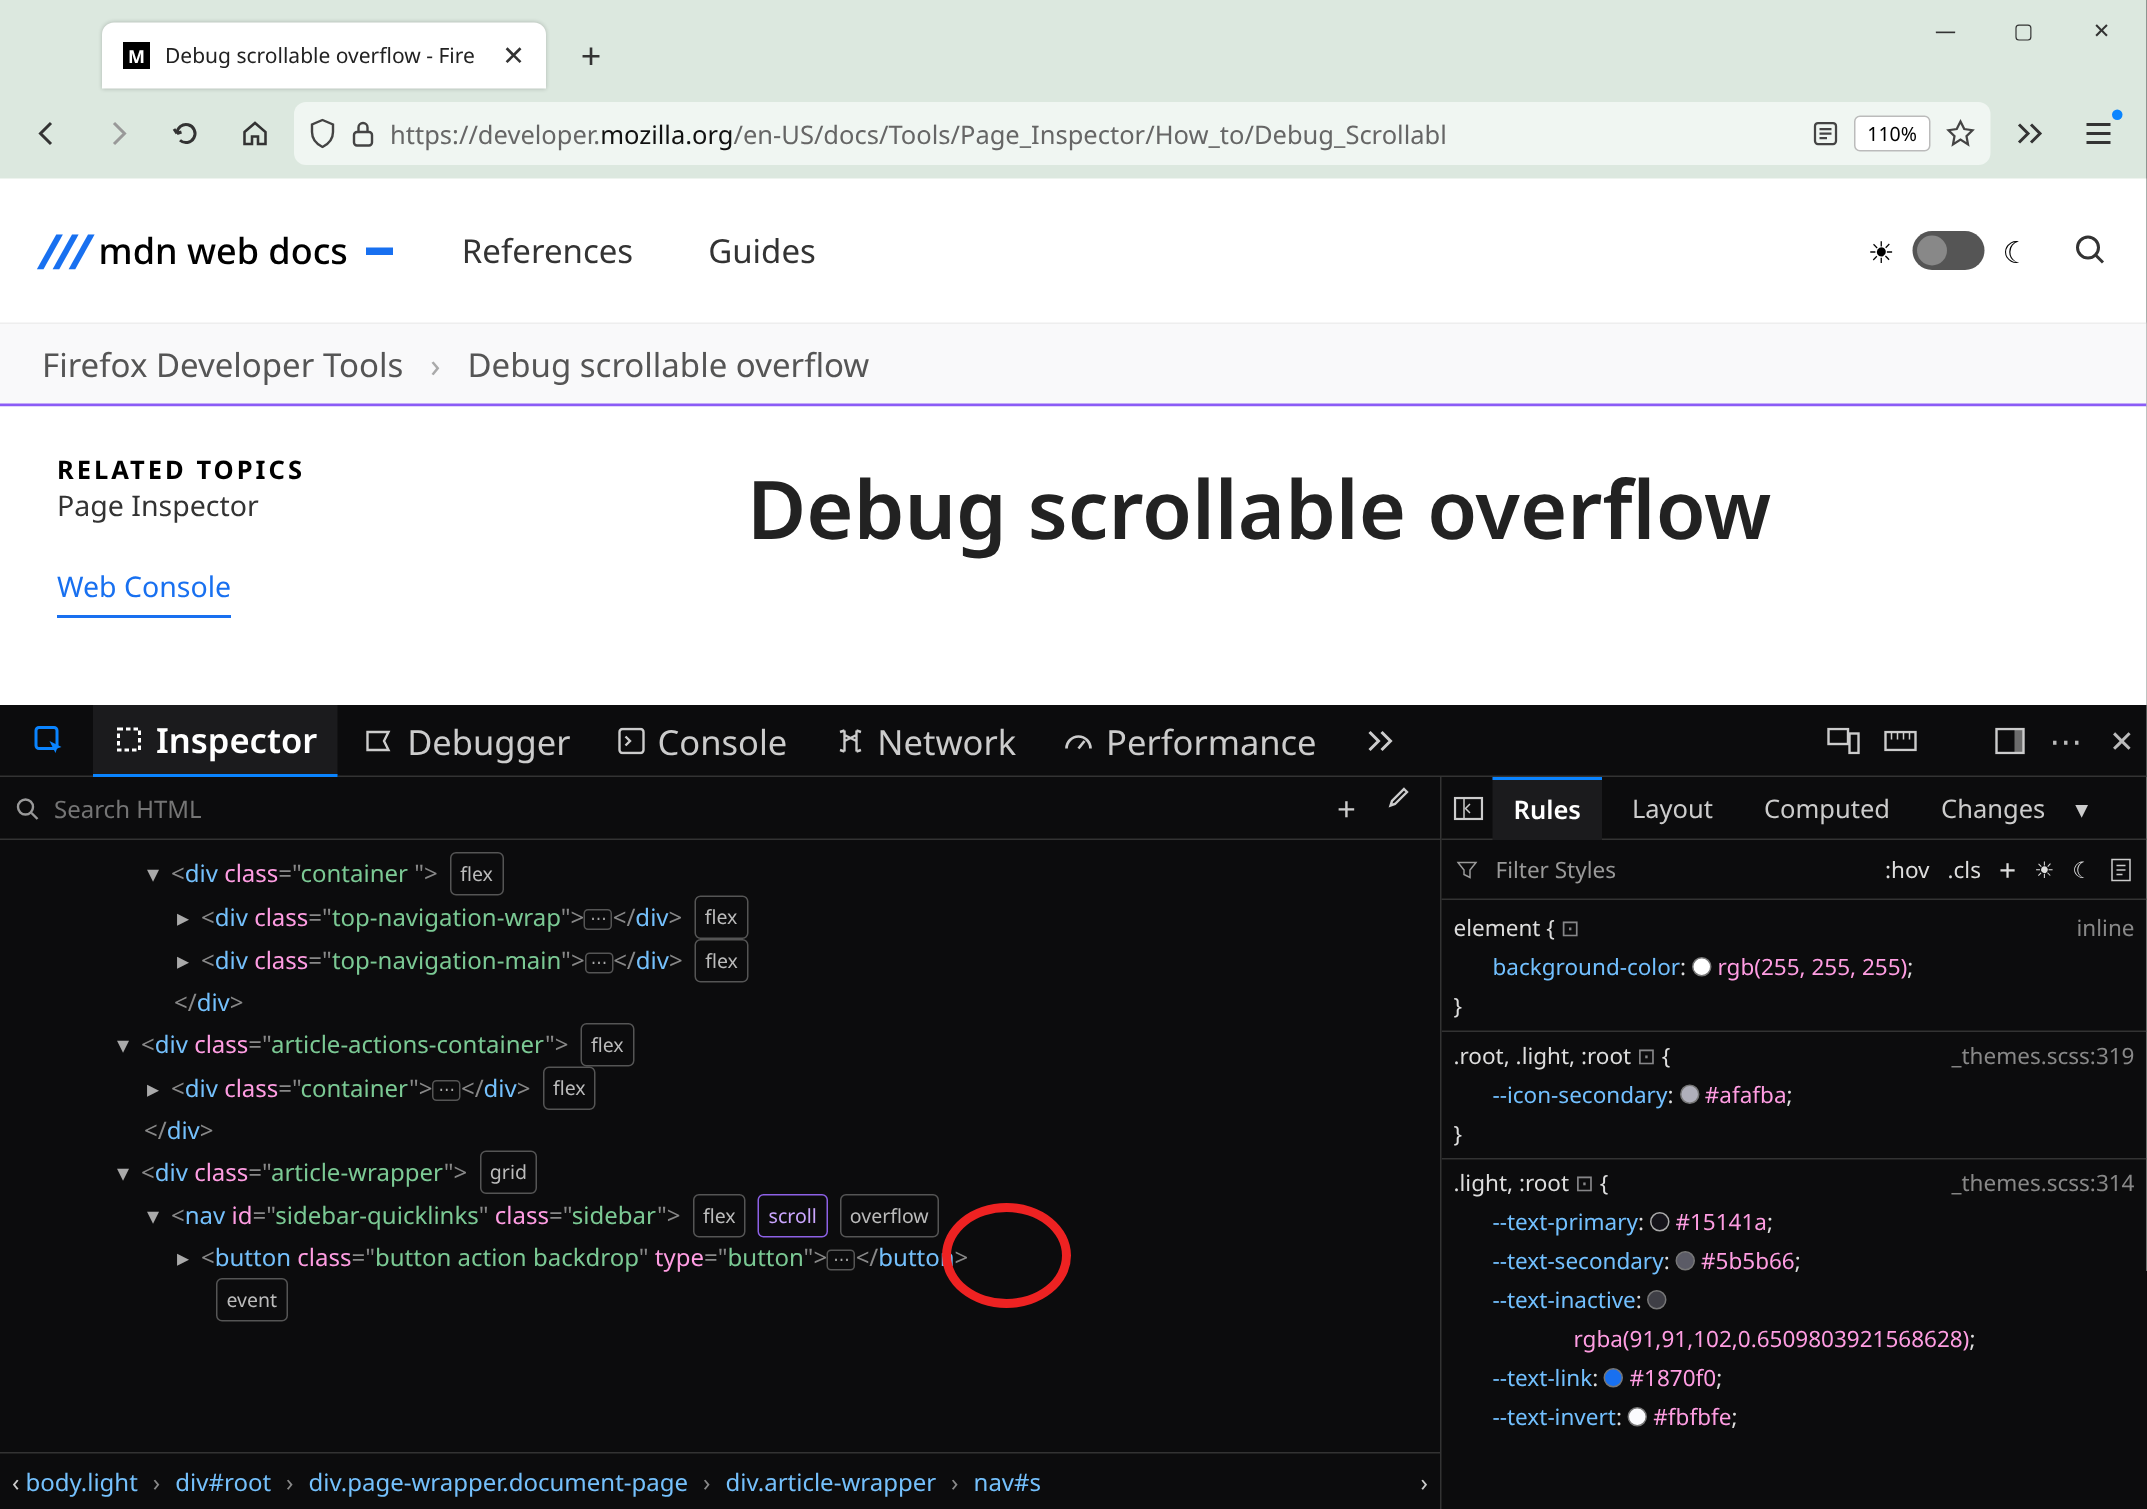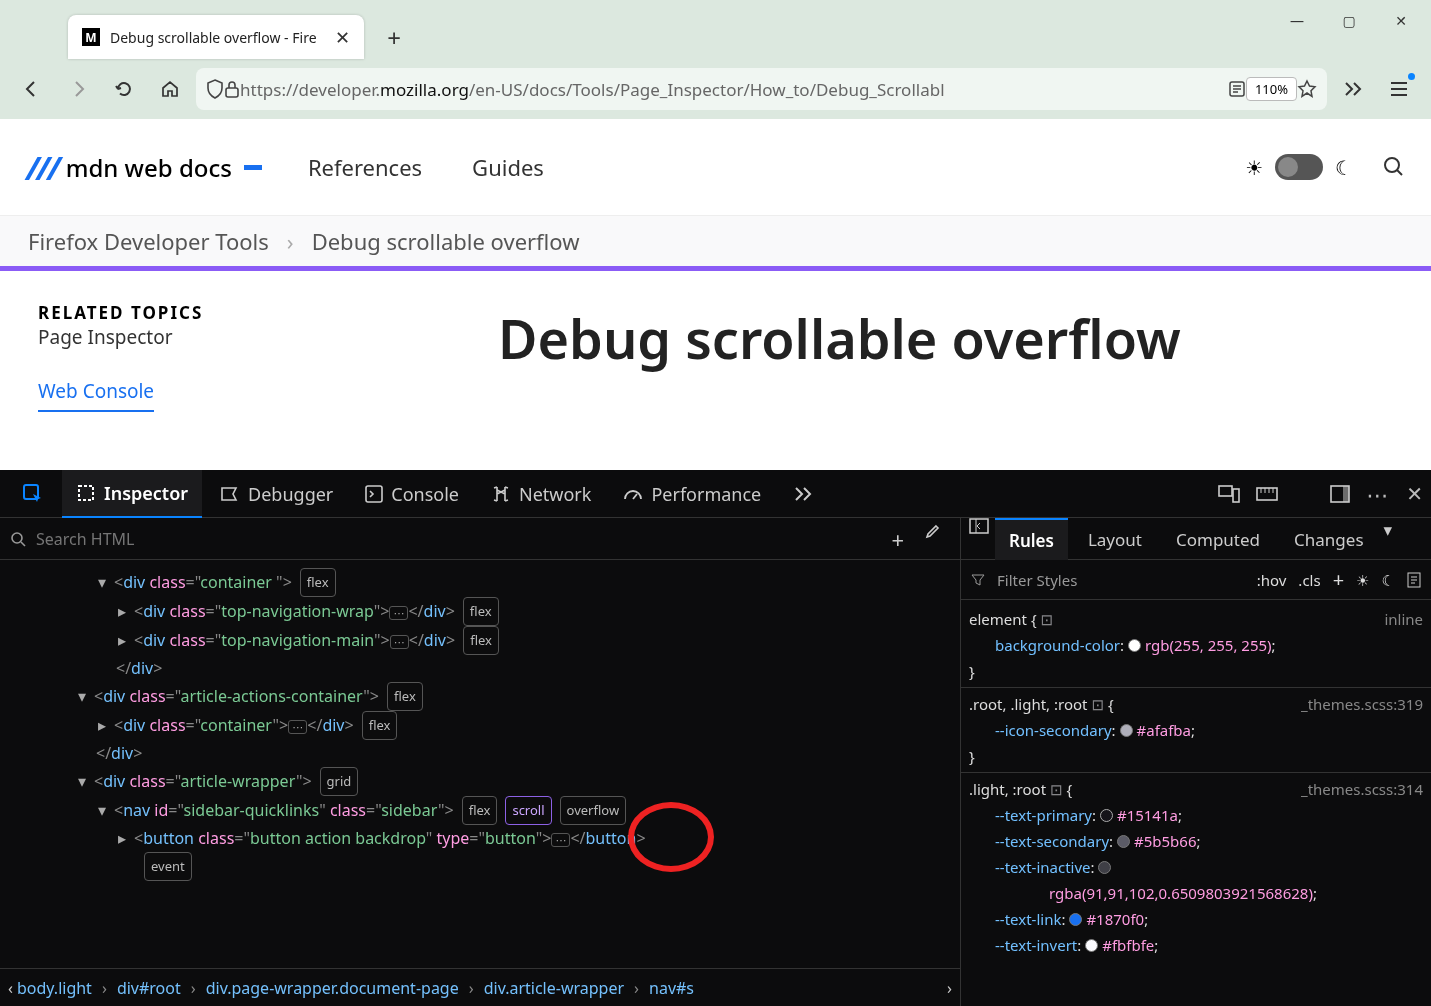--- a/index.html
+++ b/index.html
@@ -9,45 +9,45 @@
 .tab{background:#fff;border-radius:8px 8px 0 0;height:44px;width:296px;margin-left:52px;display:flex;align-items:center;padding:0 14px;gap:10px;box-shadow:0 0 3px rgba(0,0,0,.2);}
 .tab-favicon{width:18px;height:18px;background:#000;display:flex;align-items:center;justify-content:center;color:#fff;font-size:12px;font-weight:700;}
 .tab-title{font-size:14px;color:#222;flex:1;white-space:nowrap;overflow:hidden;text-overflow:ellipsis;}
 .tab-close{font-size:18px;color:#333;cursor:pointer;}
 .newtab{width:36px;height:36px;display:flex;align-items:center;justify-content:center;font-size:24px;color:#333;margin-left:12px;margin-bottom:4px;cursor:pointer;}
 .winbtns{position:absolute;right:4px;top:0;display:flex;}
 .winbtn{width:52px;height:40px;display:flex;align-items:center;justify-content:center;color:#333;font-size:14px;}
 .navbar{height:60px;display:flex;align-items:center;padding:0 12px;gap:6px;}
 .navbtn{width:40px;height:40px;display:flex;align-items:center;justify-content:center;font-size:20px;color:#333;border-radius:6px;cursor:pointer;}
 .navbtn.disabled{color:#999;}
-.url-outer{flex:1;height:42px;background:#f0f6f2;border-radius:8px;display:flex;align-items:center;padding:0 10px;}
+.url-outer{flex:1;height:42px;background:#f0f6f2;border-radius:8px;display:flex;align-items:center;padding:0 10px;gap:10px;}
 .url-icon{color:#444;display:flex;align-items:center;}
 .url-text{flex:1;font-size:17px;color:#666;white-space:nowrap;overflow:hidden;}
 .url-text .dom{color:#111;}
 .zoom-badge{background:#fff;border:1px solid #bbb;border-radius:4px;padding:2px 8px;font-size:13px;}
 .content{flex:0 0 348px;background:#fff;display:flex;flex-direction:column;}
 .mdn-top{height:97px;border-bottom:1px solid #eee;display:flex;align-items:center;padding:0 26px;gap:46px;}
 .mdn-logo{display:flex;align-items:center;gap:8px;}
 .mdn-logo-icon{color:#1870f0;font-size:32px;font-weight:700;font-style:italic;letter-spacing:-3px;}
 .mdn-logo-text{font-size:24px;font-weight:500;}
 .mdn-nav{display:flex;gap:50px;font-size:22px;color:#333;}
 .mdn-right{margin-left:auto;display:flex;align-items:center;gap:12px;}
 .toggle{width:48px;height:26px;background:#555;border-radius:14px;position:relative;}
 .toggle::after{content:'';position:absolute;left:3px;top:3px;width:20px;height:20px;background:#888;border-radius:50%;}
-.breadcrumb-bar{height:55px;background:#f9f9fa;border-bottom:5px solid #8b5cf6;display:flex;align-items:center;padding:0 28px;gap:18px;font-size:22px;color:#555;}
+.breadcrumb-bar{height:55px;background:#f9f9fa;border-bottom:2px solid #8b5cf6;display:flex;align-items:center;padding:0 28px;gap:18px;font-size:22px;color:#555;}
 .bc-sep{color:#aaa;}
 .page-body{flex:1;display:flex;padding:30px 38px;gap:40px;background:#fff;}
 .sidebar-col{width:420px;}
 .sb-head{font-size:17px;font-weight:700;letter-spacing:2px;}
 .sb-link{font-size:19px;color:#333;margin-bottom:28px;}
 .sb-link:last-child{color:#1870f0;border-bottom:2px solid #1870f0;padding-bottom:6px;display:inline-block;}
 .page-title{font-size:54px;font-weight:600;color:#222;}
 .devtools{flex:1;background:#0c0c0d;display:flex;flex-direction:column;color:#d7d7db;font-size:16px;position:relative;}
 .dt-tabs{height:48px;display:flex;align-items:center;background:#0c0c0d;border-bottom:1px solid #333;padding:0 8px;gap:4px;}
-.dt-tab{display:flex;align-items:center;gap:8px;padding:0 14px;height:48px;font-size:18px;color:#ccc;cursor:pointer;}
+.dt-tab{display:flex;align-items:center;gap:8px;padding:0 14px;height:48px;font-size:23px;color:#ccc;cursor:pointer;}
 .dt-tab.sel{color:#fff;font-weight:600;border-bottom:2px solid #0a84ff;background:#1b1b1d;}
 .dt-right{margin-left:auto;display:flex;gap:16px;align-items:center;color:#bbb;}
 .dt-ic{display:flex;align-items:center;justify-content:center;}
 .dt-body{flex:1;display:flex;}
 .markup{flex:1;display:flex;flex-direction:column;border-right:1px solid #333;min-width:0;}
 .search-row{height:42px;display:flex;align-items:center;padding:0 10px;gap:10px;border-bottom:1px solid #333;}
 .search-row input{flex:1;background:transparent;border:none;color:#ccc;font-size:16px;outline:none;}
 .search-actions{display:flex;gap:18px;padding-right:10px;}
 .html-tree{flex:1;overflow:hidden;font-family:Menlo,Consolas,monospace;font-size:16px;line-height:27px;padding:8px 0 8px 8px;position:relative;}
 .ln{white-space:nowrap;padding-left:10px;}
@@ -57,21 +57,21 @@
 .val{color:#7bc994;}
 .badge{display:inline-block;border:1px solid #555;border-radius:4px;padding:0 6px;font-size:13px;color:#bbb;margin-left:8px;vertical-align:1px;}
 .badge.scroll{border-color:#8d61e6;color:#cba6ff;}
 .badge.of{color:#bbb;}
 .expander{display:inline-block;width:14px;color:#aaa;margin-right:2px;}
 .ell{display:inline-block;border:1px solid #555;border-radius:3px;padding:0 3px;font-size:11px;line-height:12px;vertical-align:middle;color:#aaa;}
 .red-circle{position:absolute;width:86px;height:70px;border:6px solid #e22;border-radius:50%;left:628px;top:242px;pointer-events:none;}
 .crumb-bar{height:38px;border-top:1px solid #333;display:flex;align-items:center;padding:0 8px;gap:4px;font-size:16px;color:#74c0fc;white-space:nowrap;overflow:hidden;}
 .crumb-sep{color:#888;padding:0 6px;}
 .rules{width:470px;display:flex;flex-direction:column;}
-.rules-tabs{height:42px;display:flex;align-items:flex-start;border-bottom:1px solid #333;gap:6px;padding:0 8px;font-size:17px;}
+.rules-tabs{height:42px;display:flex;align-items:center;border-bottom:1px solid #333;gap:6px;padding:0 8px;font-size:17px;}
 .rt{padding:0 14px;height:42px;display:flex;align-items:center;color:#ccc;cursor:pointer;}
 .rt.sel{color:#fff;border-top:2px solid #0a84ff;background:#1b1b1d;font-weight:600;}
 .rules-filter{height:40px;display:flex;align-items:center;padding:0 10px;gap:12px;border-bottom:1px solid #333;font-size:15px;color:#999;}
 .rules-body{flex:1;font-family:Menlo,Consolas,monospace;font-size:15px;line-height:26px;padding:6px 8px;overflow:hidden;}
 .sel-txt{color:#ddd;}
 .prop{color:#72c0ff;}
 .pval{color:#ff9de2;}
 .loc{color:#888;float:right;}
 .sw{display:inline-block;width:13px;height:13px;border-radius:50%;border:1px solid #777;vertical-align:-1px;margin-right:4px;}
 .cursor-underscore{display:inline-block;width:18px;height:5px;background:#1870f0;margin-left:4px;vertical-align:-6px;}

